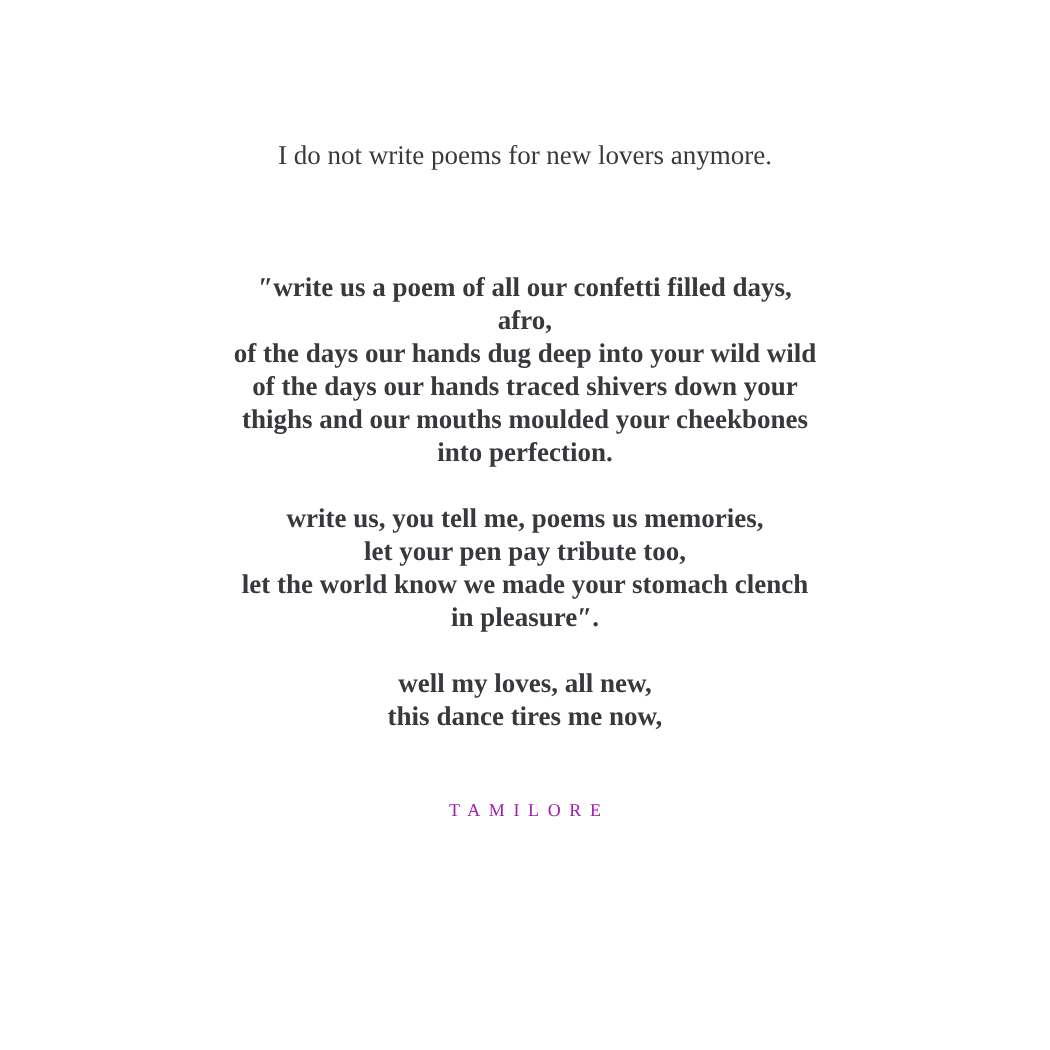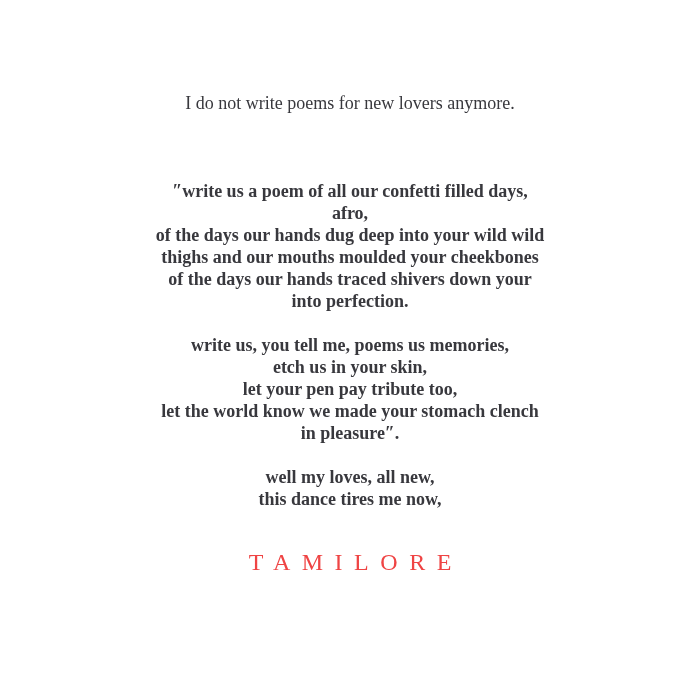--- a/index.html
+++ b/index.html
@@ -29,46 +29,45 @@
     font-size: 18px;
     line-height: 22px;
     margin-bottom: 22px; 
     font-weight: bold;
   }
   .poem-line {
     min-height: 22px;
   }
   .author-signature {
     margin-top: 40px;
-    font-size: 24px;
+    font-size: 12px;
     line-height: 24px;
     letter-spacing: 0.48em;
     text-indent: 0.48em; 
-    color: #ef4444;
+    color: #a21caf;
   }
 </style>
 </head>
 <body>
 
 <div class="page">
 
   <div class="poem-title">I do not write poems for new lovers anymore.</div>
 
   <div class="stanza">
     <div class="poem-line">″write us a poem of all our confetti filled days,</div>
     <div class="poem-line">afro,</div>
     <div class="poem-line">of the days our hands dug deep into your wild wild</div>
+    <div class="poem-line">of the days our hands traced shivers down your</div>
     <div class="poem-line">thighs and our mouths moulded your cheekbones</div>
-    <div class="poem-line">of the days our hands traced shivers down your</div>
     <div class="poem-line">into perfection.</div>
   </div>
 
   <div class="stanza">
     <div class="poem-line">write us, you tell me, poems us memories,</div>
-    <div class="poem-line">etch us in your skin,</div>
     <div class="poem-line">let your pen pay tribute too,</div>
     <div class="poem-line">let the world know we made your stomach clench</div>
     <div class="poem-line">in pleasure″.</div>
   </div>
 
   <div class="stanza">
     <div class="poem-line">well my loves, all new,</div>
     <div class="poem-line">this dance tires me now,</div>
   </div>
 

